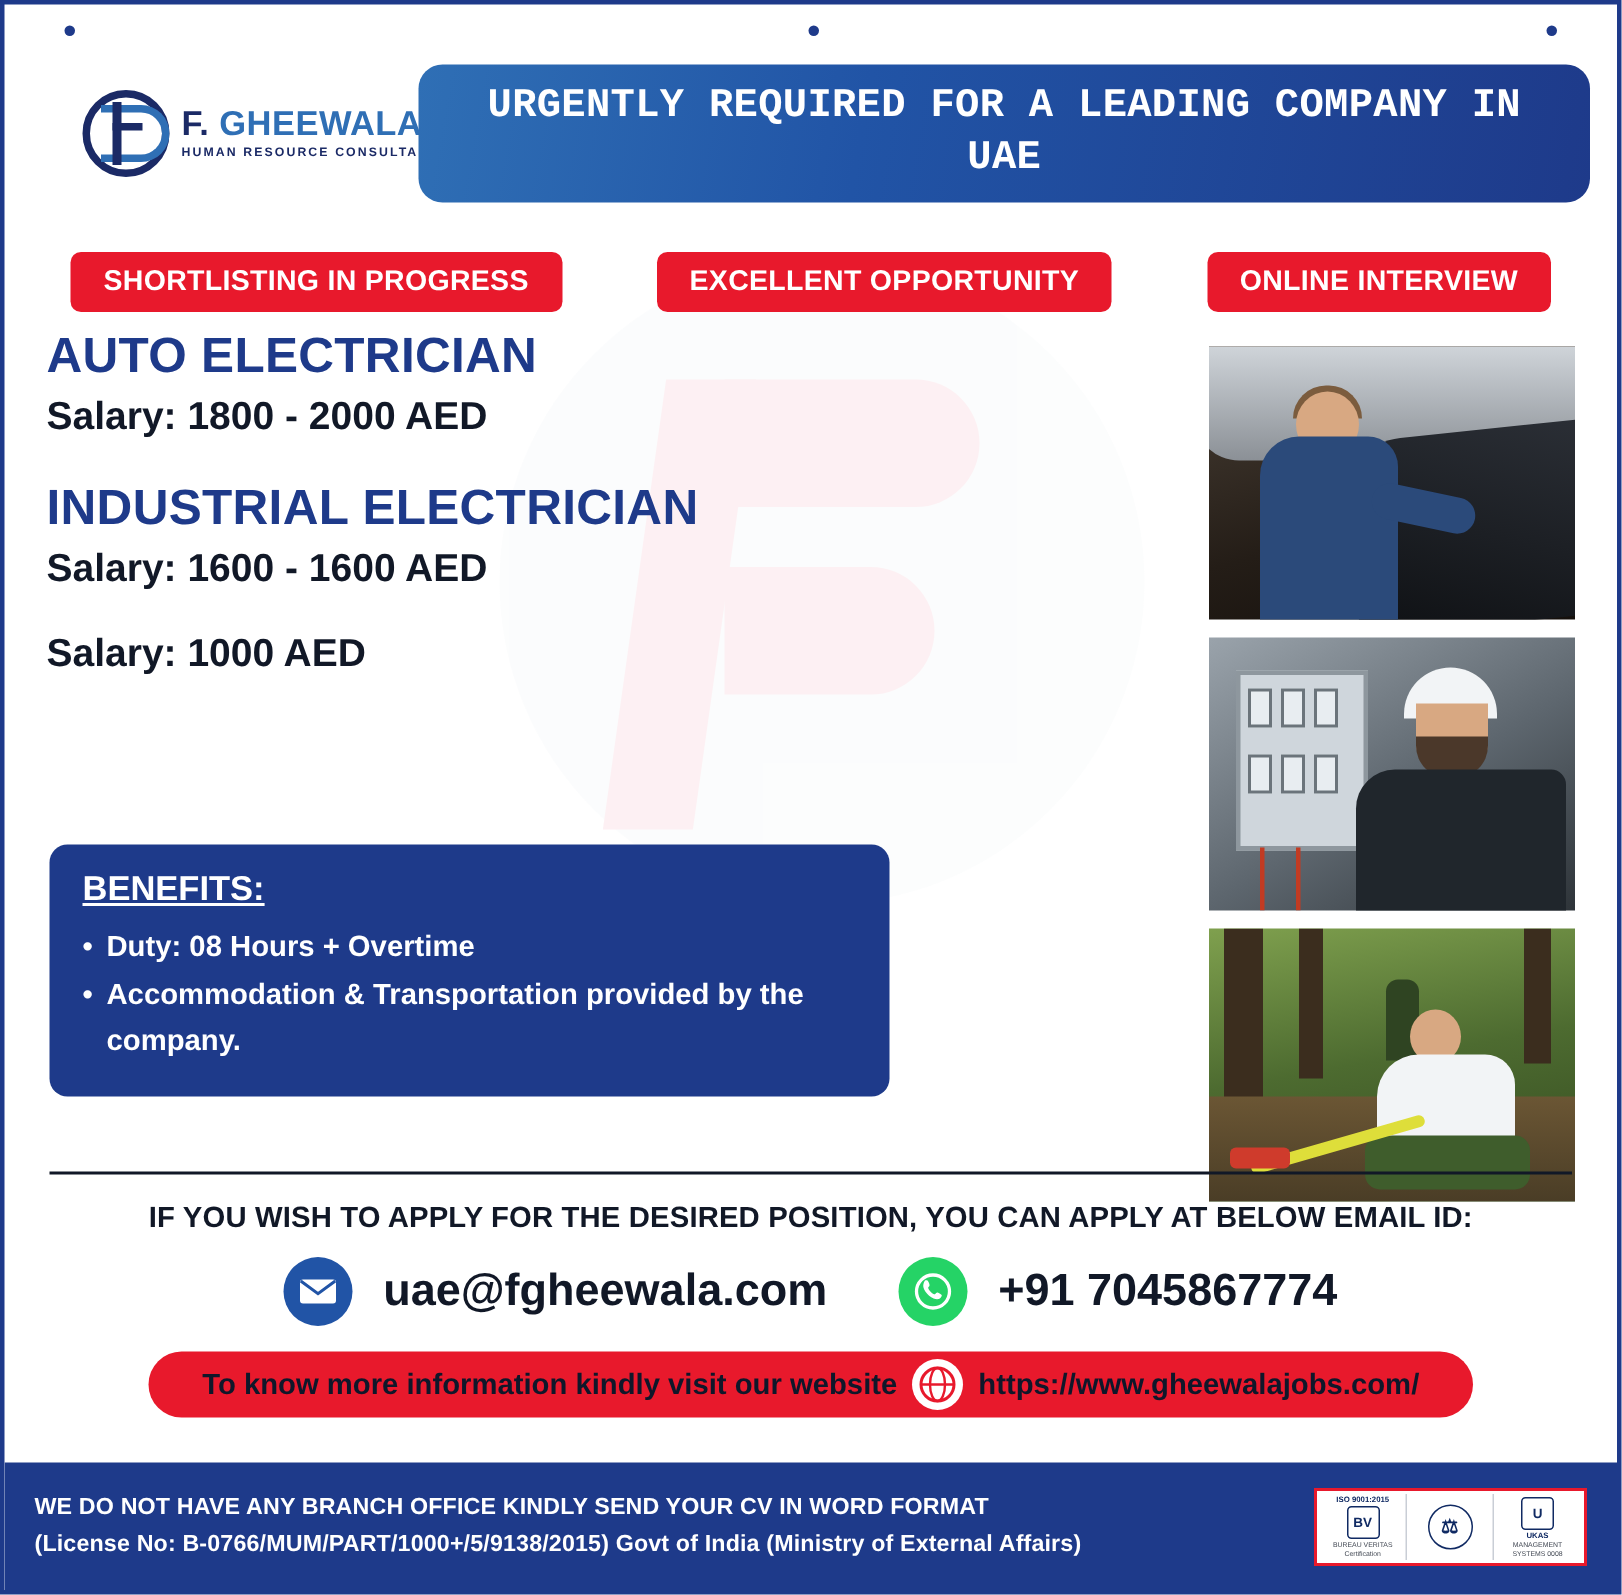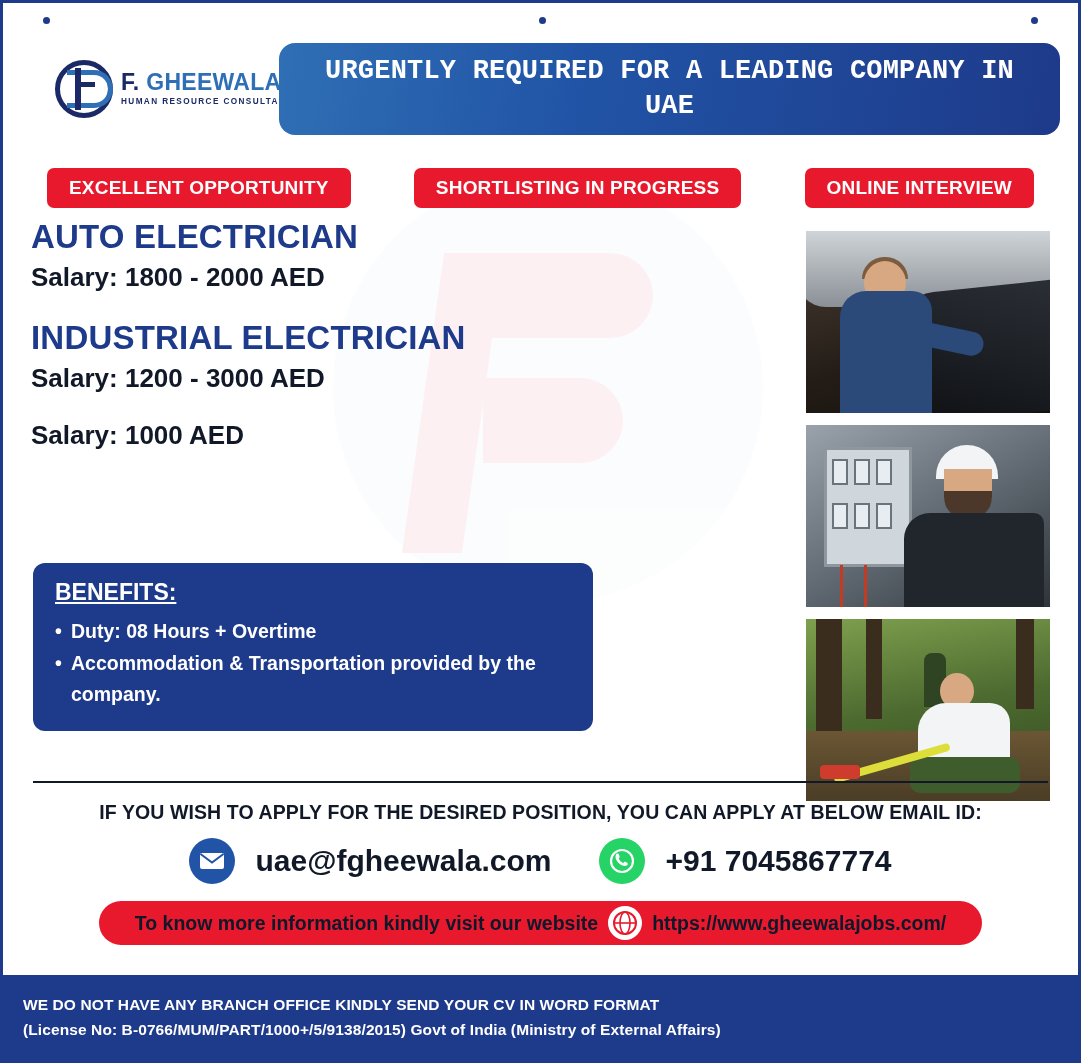--- a/index.html
+++ b/index.html
@@ -491,33 +491,33 @@
         <div class="logo-title"><span>F.</span> <span class="blue">GHEEWALA</span></div>
         <div class="logo-sub">HUMAN RESOURCE CONSULTANTS</div>
       </div>
     </div>
     <div class="title-banner">
       <span>URGENTLY REQUIRED FOR A LEADING COMPANY IN UAE</span>
     </div>
   </div>
 
   <div class="tags">
+    <div class="tag">SHORTLISTING IN PROGRESS</div>
     <div class="tag">EXCELLENT OPPORTUNITY</div>
-    <div class="tag">SHORTLISTING IN PROGRESS</div>
     <div class="tag">ONLINE INTERVIEW</div>
   </div>
 
   <div class="jobs">
     <div class="job">
       <div class="job-title">AUTO ELECTRICIAN</div>
       <div class="job-salary">Salary: 1800 - 2000 AED</div>
     </div>
     <div class="job">
       <div class="job-title">INDUSTRIAL ELECTRICIAN</div>
-      <div class="job-salary">Salary: 1200 - 3000 AED</div>
+      <div class="job-salary">Salary: 1600 - 1600 AED</div>
     </div>
     <div class="job">
       <div class="job-salary">Salary: 1000 AED</div>
     </div>
   </div>
 
   <div class="benefits">
     <div class="benefits-title">BENEFITS:</div>
     <ul>
       <li>Duty: 08 Hours + Overtime</li>
@@ -598,15 +598,30 @@
       </svg>
     </span>
     <span>https://www.gheewalajobs.com/</span>
   </div>
 
   <div class="footer">
     <div class="footer-text">
       <div>WE DO NOT HAVE ANY BRANCH OFFICE KINDLY SEND YOUR CV IN WORD FORMAT</div>
       <div>(License No: B-0766/MUM/PART/1000+/5/9138/2015) Govt of India (Ministry of External Affairs)</div>
     </div>
+    <div class="certs">
+      <div class="cert">
+        <div class="cert-title">ISO 9001:2015</div>
+        <div class="cert-badge">BV</div>
+        <div class="cert-sub">BUREAU VERITAS Certification</div>
+      </div>
+      <div class="cert">
+        <div class="cert-badge" style="width:30px;height:30px;border-radius:50%;font-size:13px;">⚖</div>
+      </div>
+      <div class="cert">
+        <div class="cert-badge">U</div>
+        <div class="cert-title">UKAS</div>
+        <div class="cert-sub">MANAGEMENT SYSTEMS 0008</div>
+      </div>
+    </div>
   </div>
 
 </div>
 
 </body></html>

